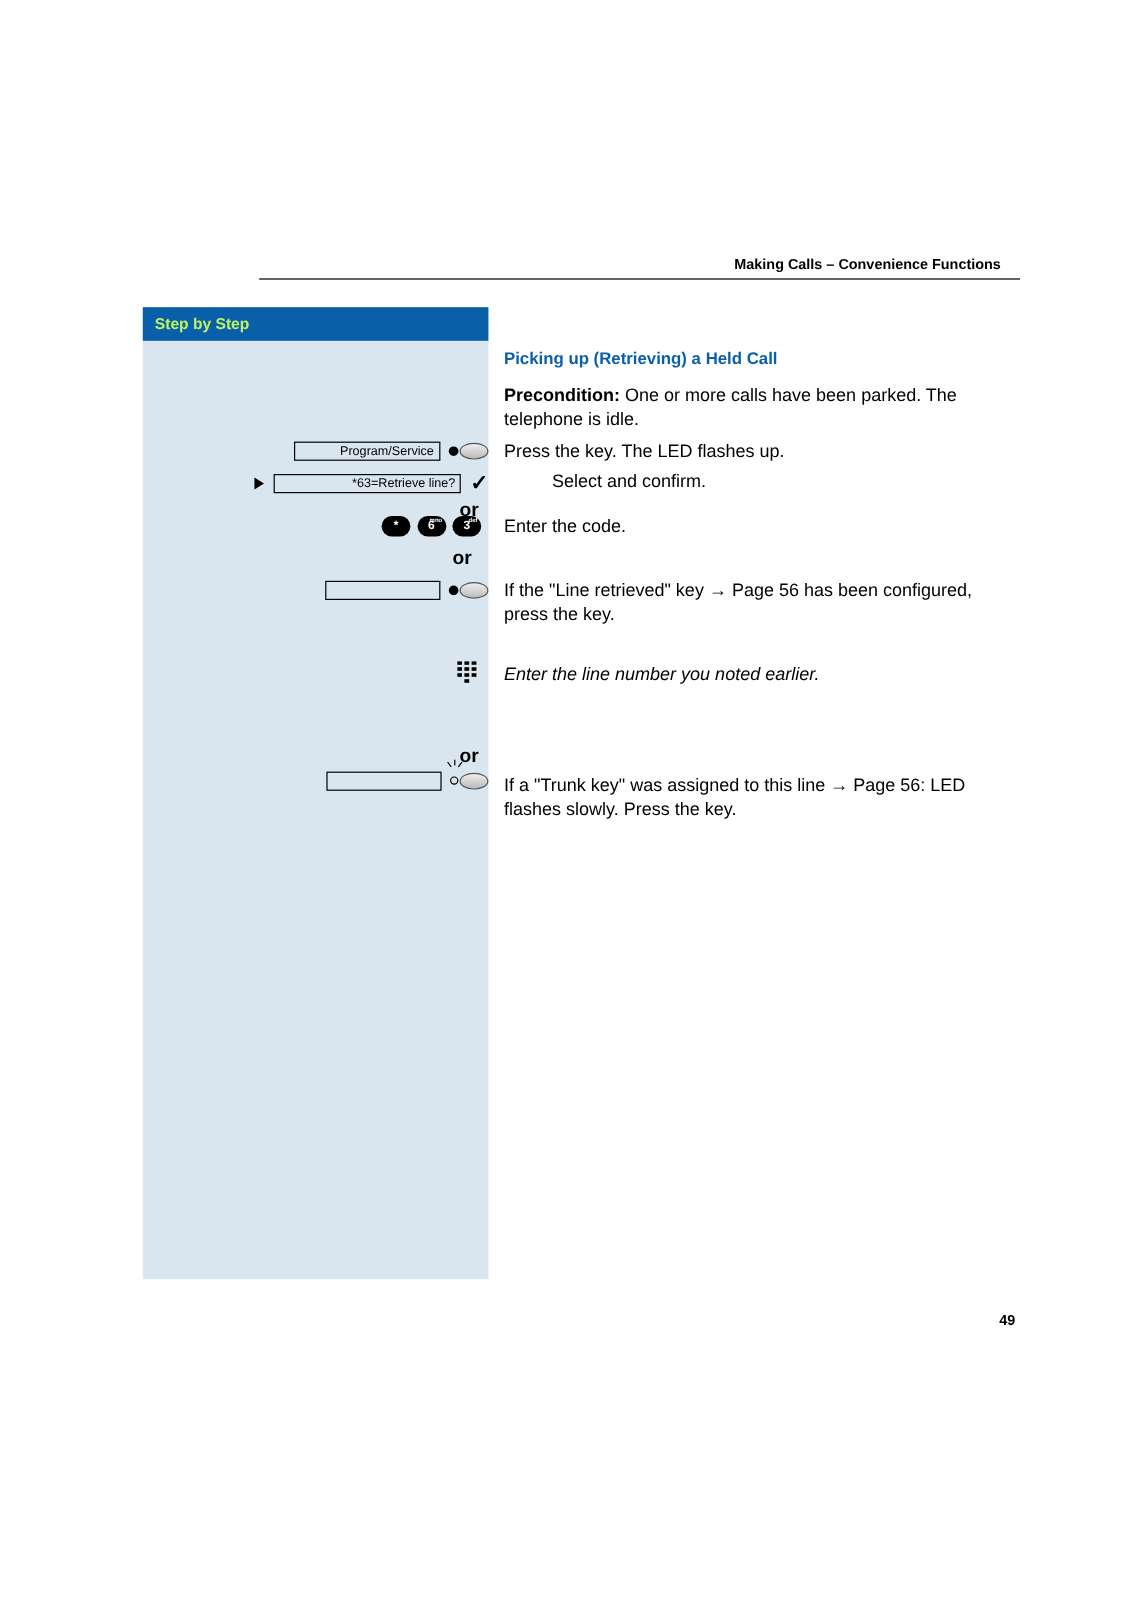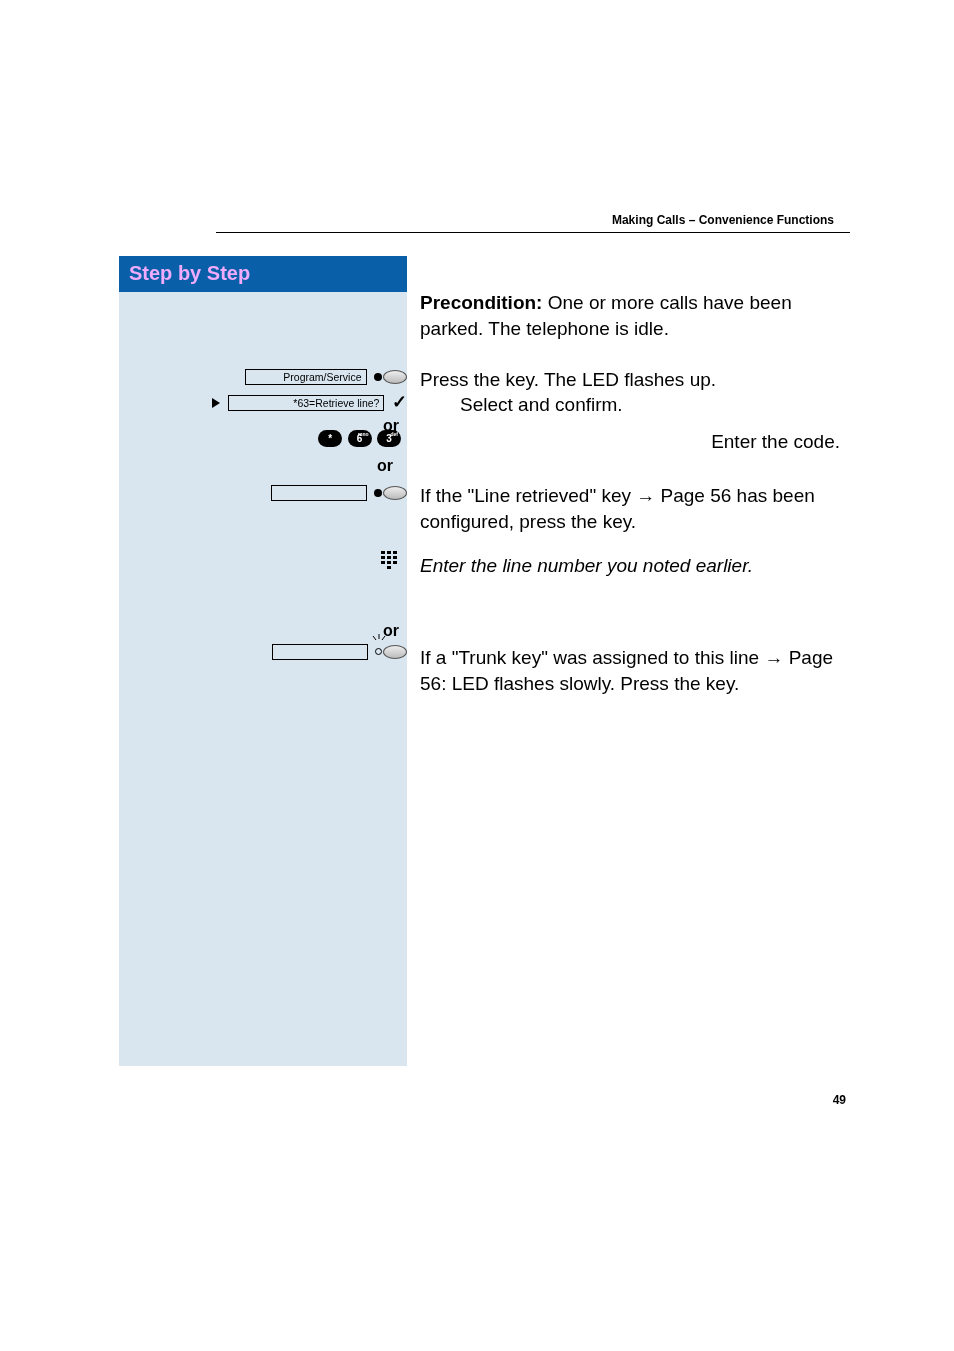--- a/index.html
+++ b/index.html
@@ -28,39 +28,39 @@
   .sidebar {
     position: absolute;
     left: 119px;
     top: 256px;
     width: 288px;
     height: 810px;
     background: #d9e6ef;
   }
   .sidebar-header {
     background: #0a5fa9;
-    color: #f0abfc;
-    font-weight: bold;
-    font-size: 20px;
+    color: #bef264;
+    font-weight: bold;
+    font-size: 13px;
     padding: 6px 10px 7px 10px;
   }
   .content {
     position: absolute;
     left: 420px;
     top: 290px;
     width: 420px;
   }
   .section-title {
     color: #0a5fa9;
     font-weight: bold;
     font-size: 14px;
     margin-bottom: 14px;
   }
   .body-text {
-    font-size: 19px;
+    font-size: 15px;
     line-height: 1.35;
     margin-bottom: 6px;
   }
   .left-col {
     position: absolute;
     left: 119px;
     width: 288px;
     text-align: right;
   }
   .display-box {
@@ -159,20 +159,21 @@
 <body>
 
 <div class="header-text">Making Calls – Convenience Functions</div>
 <div class="header-line"></div>
 
 <div class="sidebar">
   <div class="sidebar-header">Step by Step</div>
 </div>
 
 <div class="content">
+  <div class="section-title">Picking up (Retrieving) a Held Call</div>
   <div class="body-text" style="margin-bottom:12px;">
     <b>Precondition:</b><span> One or more calls have been parked. The telephone is idle.</span>
   </div>
 </div>
 
 <div class="left-col" style="top:367px;">
   <span class="display-box wide">Program/Service</span>
   <span class="key-led">
     <span class="led-dot"></span>
     <span class="oval-key"></span>
@@ -195,21 +196,21 @@
   <span class="key-pill">
       <span>6</span>
       <span class="sup">mno</span>
     </span>
   <span class="key-pill">
       <span>3</span>
       <span class="sup">def</span>
     </span>
   <span class="or-text" style="padding-top:10px;">or</span>
 </div>
-<div style="position:absolute; left:420px; top:429px; width:420px;text-align:right;" class="body-text">Enter the code.</div>
+<div style="position:absolute; left:420px; top:429px; width:420px;" class="body-text">Enter the code.</div>
 
 <div class="left-col" style="top:483px;">
   <span class="display-box blank"></span>
   <span class="key-led">
     <span class="led-dot"></span>
     <span class="oval-key"></span>
   </span>
 </div>
 <div style="position:absolute; left:420px; top:483px; width:420px;" class="body-text">
   <span>If the "Line retrieved" key </span><span class="arrow">→</span><span> Page 56 has been configured, press the key.</span>

